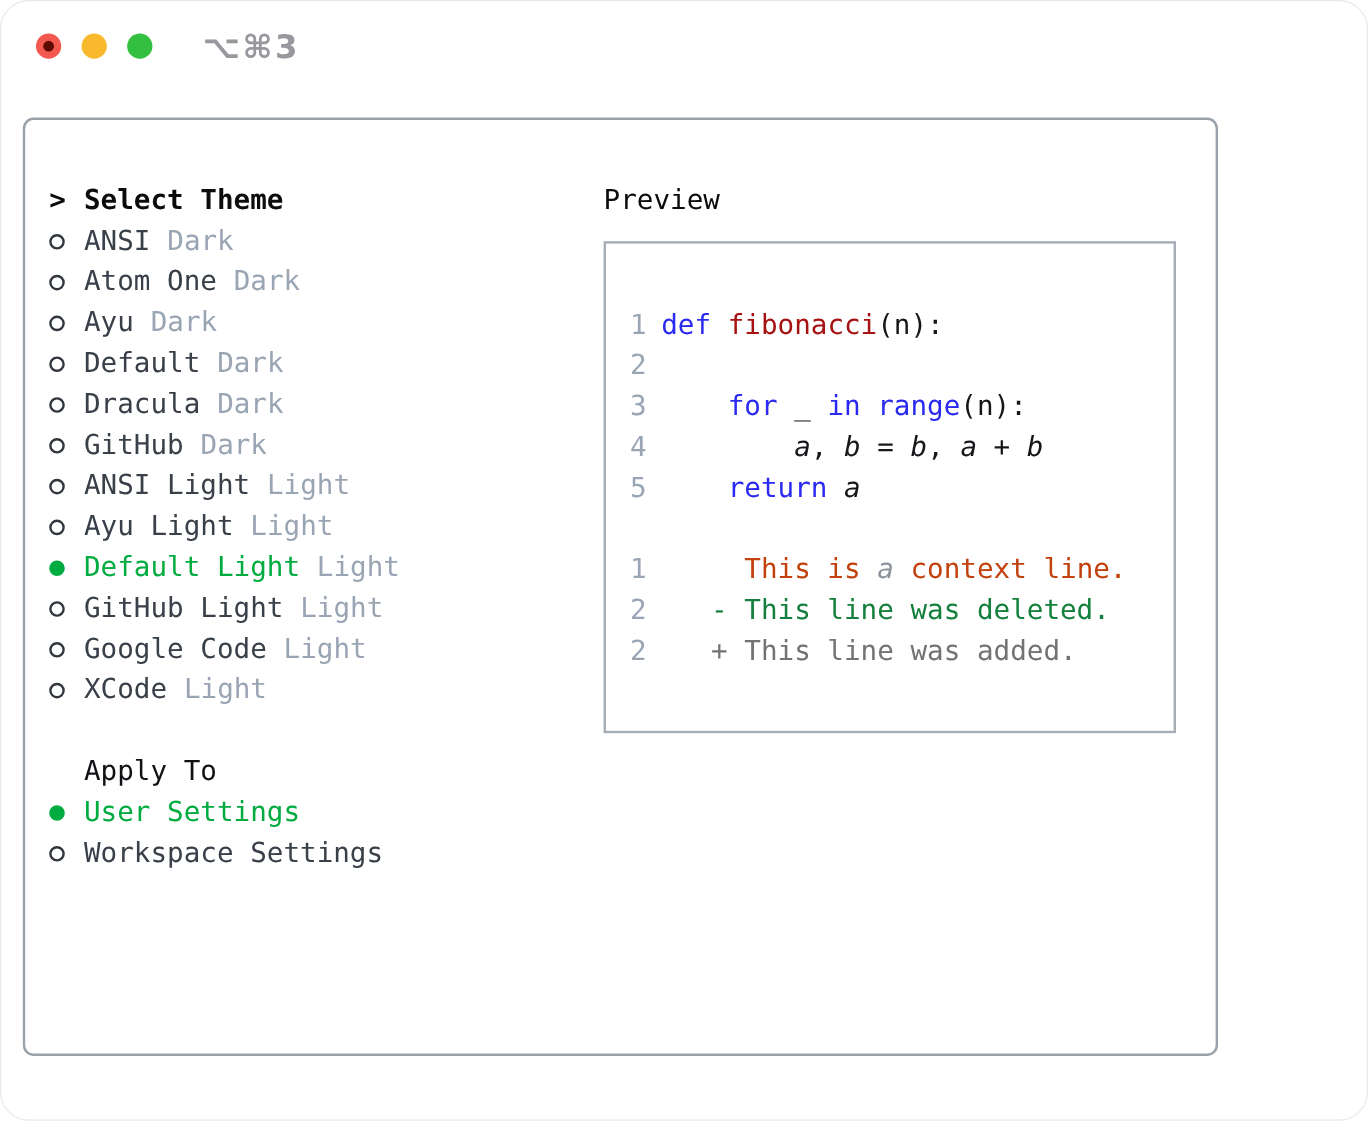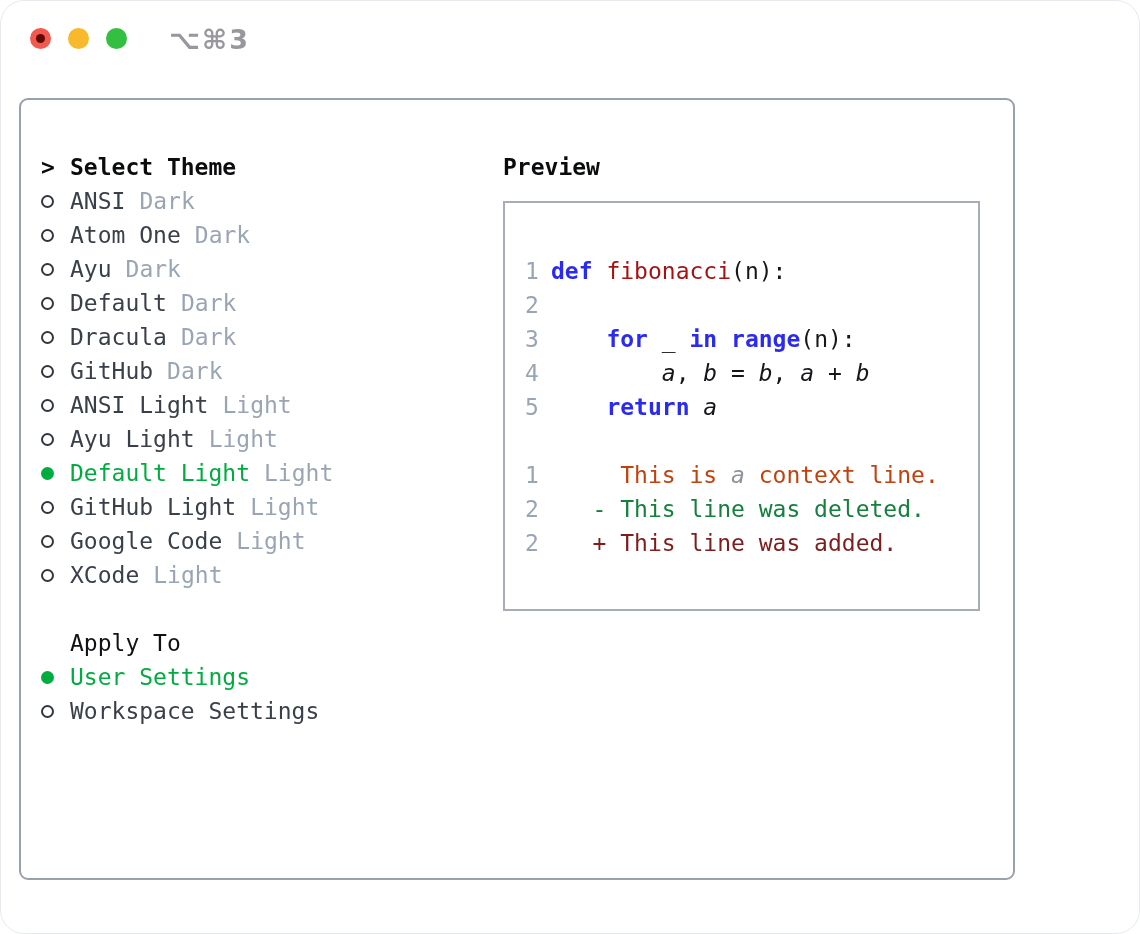--- a/index.html
+++ b/index.html
@@ -35,38 +35,38 @@
   .hdr .prefix { font-weight:bold; color:#0b0c0e; font-size:23px; }
   .tag { color:#9aa5b4; margin-left:14px; }
   .row.selected .name { color:#00ac40; }
   .spacer34 { height:34px; }
   .apply-hdr { color:#101114; font-weight:normal; }
   .help {
     margin-top:34px; width:430px; font-size:23px; line-height:34px; color:#9aa5b4;
   }
   
   .preview-label-row { height:34px; display:flex; align-items:center; }
-  .preview-label { font-size:23px; font-weight:bold; color:#0b0c0e; }
+  .preview-label { font-size:23px; font-weight:normal; color:#0b0c0e; }
   .preview-box {
     margin-top:17px; width:477px; height:410px;
     border:2px solid #a6adb6; background:#ffffff;
     padding:51px 0 0 20px; overflow:hidden;
   }
   .pline { display:flex; height:34px; align-items:center; font-size:23px; }
   .ln { width:14px; flex:0 0 14px; margin-right:12px; color:#9aa5b4; text-align:left; }
   .code { white-space:pre; color:#16171a; }
   .code span { white-space:pre; }
-  .kw { color:#2a2af0;font-weight:bold; }
+  .kw { color:#2a2af0; }
   .fn { color:#a61212; }
   .var { font-style:italic; color:#16171a; }
   .plain { color:#16171a; }
   .ctx { color:#c2410c; }
   .ctx_i { color:#8d949e; font-style:italic; }
   .del { color:#15803d; }
-  .add { color:#7f1d1d; }
+  .add { color:#737373; }
 </style>
 </head>
 <body>
 
 <div class="window">
 
   <div class="titlebar">
     <div class="tl tl-close">
         <div class="dot"></div>
       </div>

